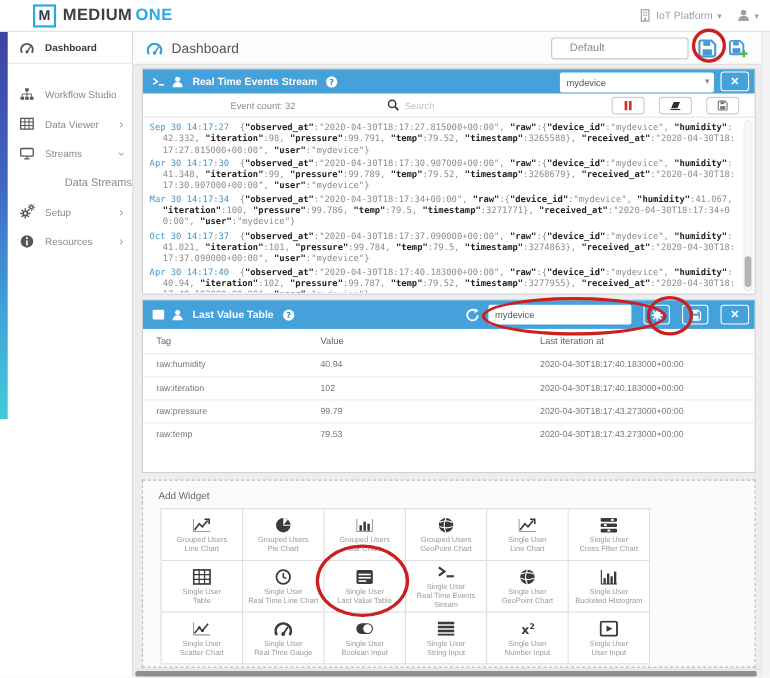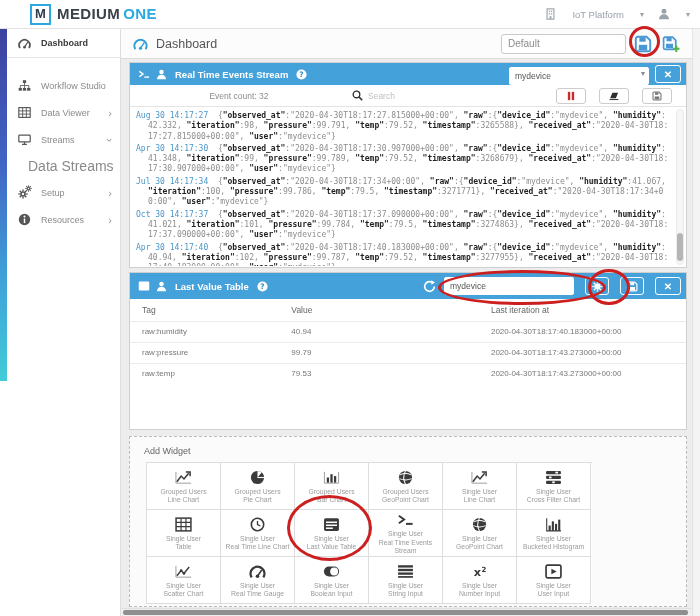--- a/index.html
+++ b/index.html
@@ -7,47 +7,47 @@
   body { position:relative; font-family:"Liberation Sans",sans-serif; background:#fff; overflow:hidden; color:#444; }
   [data-icon] svg { width:100%; height:100%; display:block; }
 
   
   .top { position:absolute; left:0; top:0; width:700px; height:29px; background:#fff; border-bottom:1px solid #e2e2e2; z-index:6; }
   .logo-box { position:absolute; left:30px; top:4px; width:21px; height:21px; border:2.5px solid #29a9e0; color:#2e3a4e; font-weight:bold; font-size:13px; text-align:center; line-height:16px; }
   .brand { position:absolute; left:57px; top:5px; font-size:15px; letter-spacing:.4px; }
   .brand .b1 { color:#3a4149; font-weight:bold; }
   .brand .b2 { color:#29a9e0; font-weight:bold; margin-left:3px; }
   .top-right { position:absolute; right:10px; top:0; height:28px; display:flex; align-items:center; gap:14px; color:#9aa2ab; font-size:9.5px; }
-  .top-right .grp { display:flex; align-items:center; gap:16px; cursor:pointer; }
+  .top-right .grp { display:flex; align-items:center; gap:4px; cursor:pointer; }
   .ic-11 { width:11px; height:12px; display:inline-block; color:#9aa2ab; }
   .ic-12 { width:12px; height:12px; display:inline-block; color:#9aa2ab; }
   .caret { font-size:8px; color:#9aa2ab; }
 
   
   .sidebar { position:absolute; left:0; top:29px; width:121px; bottom:0; background:#fff; border-right:1px solid #ddd; z-index:5; }
   .strip { position:absolute; left:0; top:0; width:7px; height:352px;
     background:linear-gradient(180deg, var(--strip1,#3d429f) 0%, var(--strip2,#4064c4) 38%, var(--strip3,#3fa0d8) 70%, var(--strip4,#41ccd8) 100%); }
   .side-item { display:flex; align-items:center; gap:10px; padding-left:18px; padding-right:8px; height:27px; font-size:9px; color:#8a8a8a; cursor:pointer; }
   .side-item.first { height:29px; border-bottom:1px solid #e7e7e7; color:#3b3b3b; font-weight:bold; }
   .side-item .sic { width:13px; height:13px; color:#555; flex:0 0 13px; }
   .side-item .chev { margin-left:auto; color:#999; font-size:11px; line-height:10px; }
   .side-item .chev.down { transform:rotate(90deg); }
-  .side-sub { padding-left:28px; height:26px; display:flex; align-items:center; font-size:14px; color:#8a8a8a; cursor:pointer; }
+  .side-sub { padding-left:28px; height:26px; display:flex; align-items:center; font-size:10px; color:#8a8a8a; cursor:pointer;justify-content:flex-end; }
   .gear2 { position:relative; width:13px; height:13px; }
   .gear2 .g-main { position:absolute; left:0; bottom:0; width:10px; height:10px; color:#555; }
   .gear2 .g-sm { position:absolute; right:-1px; top:-1px; width:7px; height:7px; color:#555; }
 
   
   .main { position:absolute; left:121px; top:29px; right:0; bottom:0; background:#ededed; }
   .vscroll { position:absolute; right:0; top:0; width:8px; bottom:0; background:#f4f4f4; border-left:1px solid #e3e3e3; }
   .toolbar { position:absolute; left:0; top:0; right:8px; height:30px; background:#fcfcfc; border-bottom:1px solid #dcdcdc; display:flex; align-items:center; padding:0 10px 0 12px; }
   .t-ic { width:15px; height:14px; color:#2f9fd8; margin-right:8px; }
   .t-title { font-size:12.5px; color:#555; }
   .t-spacer { flex:1; }
-  .t-input { width:125px; height:20px; border:1px solid #c9c9c9; border-radius:3px; font-size:10px; color:#8c8c8c; padding:0 6px; font-family:"Liberation Sans",sans-serif; background:#fff; }
+  .t-input { width:125px; height:20px; border:1px solid #c9c9c9; border-radius:3px; font-size:10px; color:#8c8c8c; padding:0 16px; font-family:"Liberation Sans",sans-serif; background:#fff; }
   .t-btn { border:none; background:transparent; width:22px; height:22px; padding:2px; margin-left:6px; cursor:pointer; color:#4a97d5; }
 
   .panel { position:absolute; left:8px; width:558px; background:#fff; border:1px solid #cfcfcf; }
   .phead { height:22px; background:var(--panel-blue,#44a1da); display:flex; align-items:center; padding:0 5px 0 8px; gap:6px; }
   .phead .hic { width:12px; height:12px; color:#fff; }
   .phead .htitle { color:#fff; font-size:9.5px; font-weight:bold; margin:0 2px; white-space:nowrap; }
   .qbadge { width:11px; height:11px; }
   .hspacer { flex:1; }
   .hinput { height:18px; border:1px solid #fff; border-radius:2px; background:#fff; font-size:8.5px; color:#555; padding:0 5px; font-family:"Liberation Sans",sans-serif; }
   .hinput.w130 { width:130px; }
@@ -331,23 +331,23 @@
               <svg viewBox="0 0 15 15">
                 <path d="M1.5 3 A1.5 1.5 0 0 1 3 1.5 H10.5 L13.5 4.5 V12 A1.5 1.5 0 0 1 12 13.5 H3 A1.5 1.5 0 0 1 1.5 12 Z" fill="none" stroke="currentColor" stroke-width="1.6"></path>
                 <rect x="4.5" y="2" width="5.2" height="3.6" fill="currentColor"></rect>
                 <rect x="4" y="8.2" width="7" height="4.4" fill="currentColor"></rect>
               </svg>
             </span>
           </button>
       </span>
     </div>
     <div class="ets" id="stream-list">
-        <div class="ets-entry"><span class="ets-time">Aug 30 14:17:27</span>&nbsp; {<b>"observed_at"</b>:"2020-04-30T18:17:27.815000+00:00", <b>"raw"</b>:{<b>"device_id"</b>:"mydevice", <b>"humidity"</b>:42.332, <b>"iteration"</b>:98, <b>"pressure"</b>:99.791, <b>"temp"</b>:79.52, <b>"timestamp"</b>:3265588}, <b>"received_at"</b>:"2020-04-30T18:17:27.815000+00:00", <b>"user"</b>:"mydevice"}</div>
+        <div class="ets-entry"><span class="ets-time">Sep 30 14:17:27</span>&nbsp; {<b>"observed_at"</b>:"2020-04-30T18:17:27.815000+00:00", <b>"raw"</b>:{<b>"device_id"</b>:"mydevice", <b>"humidity"</b>:42.332, <b>"iteration"</b>:98, <b>"pressure"</b>:99.791, <b>"temp"</b>:79.52, <b>"timestamp"</b>:3265588}, <b>"received_at"</b>:"2020-04-30T18:17:27.815000+00:00", <b>"user"</b>:"mydevice"}</div>
         <div class="ets-entry"><span class="ets-time">Apr 30 14:17:30</span>&nbsp; {<b>"observed_at"</b>:"2020-04-30T18:17:30.907000+00:00", <b>"raw"</b>:{<b>"device_id"</b>:"mydevice", <b>"humidity"</b>:41.348, <b>"iteration"</b>:99, <b>"pressure"</b>:99.789, <b>"temp"</b>:79.52, <b>"timestamp"</b>:3268679}, <b>"received_at"</b>:"2020-04-30T18:17:30.907000+00:00", <b>"user"</b>:"mydevice"}</div>
-        <div class="ets-entry"><span class="ets-time">Jul 30 14:17:34</span>&nbsp; {<b>"observed_at"</b>:"2020-04-30T18:17:34+00:00", <b>"raw"</b>:{<b>"device_id"</b>:"mydevice", <b>"humidity"</b>:41.067, <b>"iteration"</b>:100, <b>"pressure"</b>:99.786, <b>"temp"</b>:79.5, <b>"timestamp"</b>:3271771}, <b>"received_at"</b>:"2020-04-30T18:17:34+00:00", <b>"user"</b>:"mydevice"}</div>
+        <div class="ets-entry"><span class="ets-time">Mar 30 14:17:34</span>&nbsp; {<b>"observed_at"</b>:"2020-04-30T18:17:34+00:00", <b>"raw"</b>:{<b>"device_id"</b>:"mydevice", <b>"humidity"</b>:41.067, <b>"iteration"</b>:100, <b>"pressure"</b>:99.786, <b>"temp"</b>:79.5, <b>"timestamp"</b>:3271771}, <b>"received_at"</b>:"2020-04-30T18:17:34+00:00", <b>"user"</b>:"mydevice"}</div>
         <div class="ets-entry"><span class="ets-time">Oct 30 14:17:37</span>&nbsp; {<b>"observed_at"</b>:"2020-04-30T18:17:37.090000+00:00", <b>"raw"</b>:{<b>"device_id"</b>:"mydevice", <b>"humidity"</b>:41.021, <b>"iteration"</b>:101, <b>"pressure"</b>:99.784, <b>"temp"</b>:79.5, <b>"timestamp"</b>:3274863}, <b>"received_at"</b>:"2020-04-30T18:17:37.090000+00:00", <b>"user"</b>:"mydevice"}</div>
         <div class="ets-entry"><span class="ets-time">Apr 30 14:17:40</span>&nbsp; {<b>"observed_at"</b>:"2020-04-30T18:17:40.183000+00:00", <b>"raw"</b>:{<b>"device_id"</b>:"mydevice", <b>"humidity"</b>:40.94, <b>"iteration"</b>:102, <b>"pressure"</b>:99.787, <b>"temp"</b>:79.52, <b>"timestamp"</b>:3277955}, <b>"received_at"</b>:"2020-04-30T18:17:40.183000+00:00", <b>"user"</b>:"mydevice"}</div>
       </div>
     <div class="ets-track"></div>
     <div class="ets-thumb"></div>
   </div>
 
   <div class="panel panel-lvt">
     <div class="phead">
       <span class="hic" data-icon="list-card">
@@ -418,20 +418,25 @@
           <th class="c-obs">Last iteration at</th>
         </tr>
       </thead>
       <tbody>
         <tr>
           <td>raw:humidity</td>
           <td>40.94</td>
           <td>2020-04-30T18:17:40.183000+00:00</td>
         </tr>
         <tr>
+          <td>raw:iteration</td>
+          <td>102</td>
+          <td>2020-04-30T18:17:40.183000+00:00</td>
+        </tr>
+        <tr>
           <td>raw:pressure</td>
           <td>99.79</td>
           <td>2020-04-30T18:17:43.273000+00:00</td>
         </tr>
         <tr>
           <td>raw:temp</td>
           <td>79.53</td>
           <td>2020-04-30T18:17:43.273000+00:00</td>
         </tr>
       </tbody>

